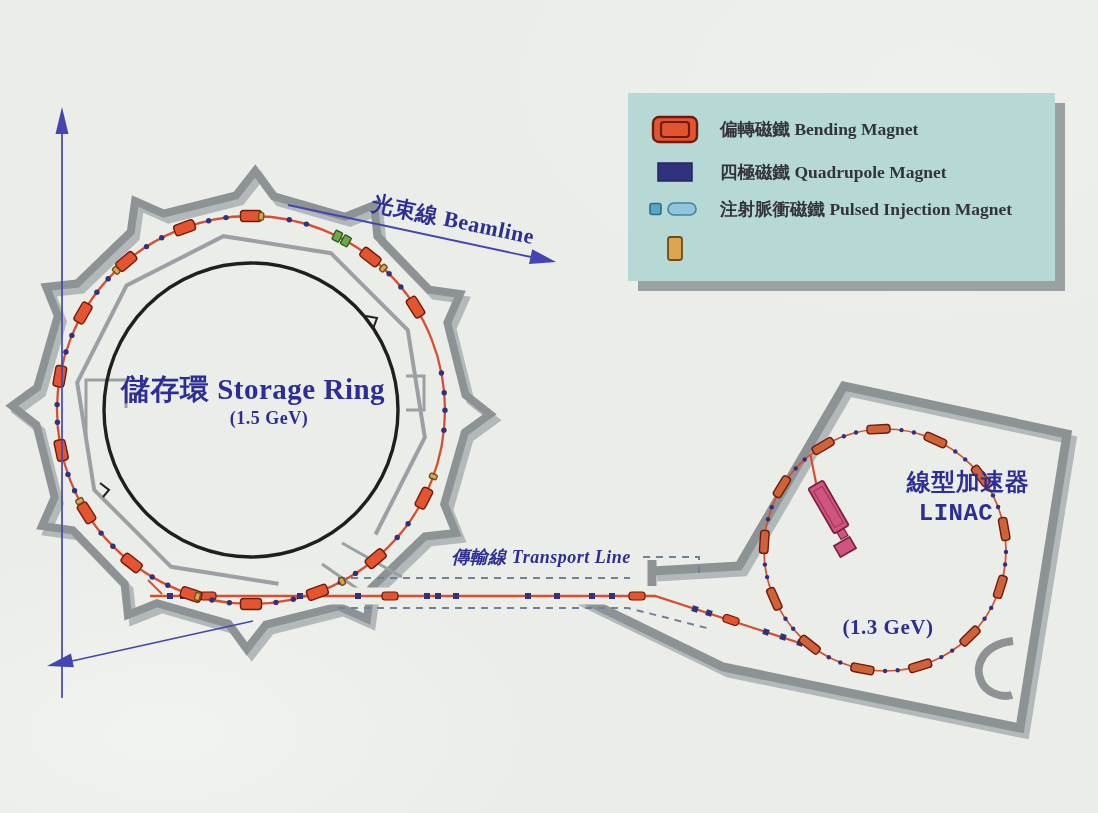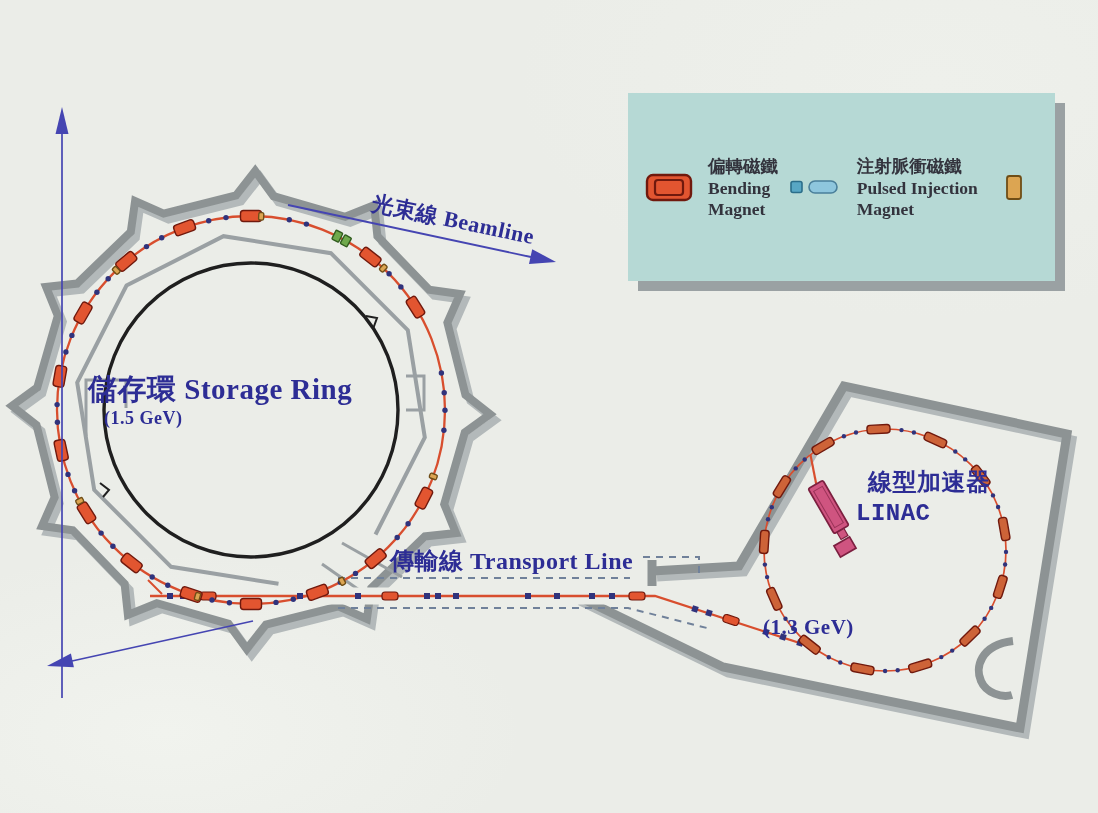--- a/index.html
+++ b/index.html
@@ -2,32 +2,32 @@
 <html><head>
 <meta charset="utf-8">
 <style>
   html,body{margin:0;padding:0;background:#d8dad5;}
   .stage{position:relative;width:1098px;height:813px;margin:0 auto;overflow:hidden;
     background:#ebede8;
     background-image:radial-gradient(ellipse 600px 300px at 15% 90%, #f1f3ee 0%, rgba(241,243,238,0) 60%),
                      radial-gradient(ellipse 700px 400px at 85% 10%, #eef0eb 0%, rgba(238,240,235,0) 60%);}
   svg.diagram{position:absolute;left:0;top:0;}
   .lbl{position:absolute;font-family:"Liberation Serif","DejaVu Serif",serif;font-weight:bold;
-       color:#2d2d95;letter-spacing:.5px;white-space:nowrap;}
+       color:#2d2d95;text-align:center;letter-spacing:.5px;white-space:nowrap;}
   #lbl-sr {left:88px;  top:370px; width:330px; font-size:29px;}
   #lbl-sr-e{left:104px; top:408px; width:330px; font-size:18px;}
   #lbl-beam{left:372px;top:188px; width:230px; font-size:22px; transform:rotate(12deg);
             transform-origin:left center; text-align:left;}
-  #lbl-tr {left:390px; top:545px; width:270px; font-size:24px;}
+  #lbl-tr {left:406px; top:545px; width:270px; font-size:18px;font-style:italic;}
   #lbl-bo {left:763px; top:579px; width:250px; font-size:26px;}
   #lbl-bo-e{left:763px;top:615px; width:250px; font-size:21px;}
   #lbl-li {left:868px; top:466px; width:200px; font-size:24px;}
   #lbl-li2{left:856px; top:500px; width:200px; font-size:24px;font-family:Liberation Mono, monospace;}
   .legend{position:absolute;left:628px;top:93px;width:427px;height:188px;background:#b6d9d5;
-          box-shadow:10px 10px 0 #9aa1a3;display:flex;
+          box-shadow:10px 10px 0 #9aa1a3;display:flex;flex-direction:column;
           justify-content:space-evenly;padding:6px 10px 6px 16px;box-sizing:border-box;}
   .legend-row{display:flex;align-items:center;gap:14px;}
   .ic{width:62px;display:flex;justify-content:center;align-items:center;}
   .lt{font-family:"Liberation Serif","DejaVu Serif",serif;font-weight:bold;font-size:17.5px;color:#33333d;}
 </style>
 </head>
 <body>
 
 <div class="stage">
 
@@ -196,20 +196,28 @@
       <span class="ic">
         <svg width="50" height="34" viewBox="0 0 50 34">
           <rect x="3" y="5" width="44" height="25" rx="6" fill="#e25530" stroke="#70190d" stroke-width="2.4"></rect>
           <rect x="11" y="10" width="28" height="15" rx="3" fill="none" stroke="#70190d" stroke-width="2.2"></rect>
         </svg>
       </span>
       <span class="lt">偏轉磁鐵 Bending Magnet</span>
     </div>
     <div class="legend-row">
       <span class="ic">
+        <svg width="50" height="22" viewBox="0 0 50 22">
+          <rect x="8" y="2" width="34" height="18" fill="#30337c" stroke="#23255c" stroke-width="1.5"></rect>
+        </svg>
+      </span>
+      <span class="lt">四極磁鐵 Quadrupole Magnet</span>
+    </div>
+    <div class="legend-row">
+      <span class="ic">
         <svg width="54" height="18" viewBox="0 0 54 18">
           <rect x="2" y="3.5" width="11" height="11" rx="2" fill="#58a7c4" stroke="#2b6e8a" stroke-width="1.6"></rect>
           <rect x="20" y="3" width="28" height="12" rx="6" fill="#8ec6dd" stroke="#4a7f9a" stroke-width="1.6"></rect>
         </svg>
       </span>
       <span class="lt">注射脈衝磁鐵 Pulsed Injection Magnet</span>
     </div>
     <div class="legend-row">
       <span class="ic">
         <svg width="50" height="27" viewBox="0 0 50 27">

